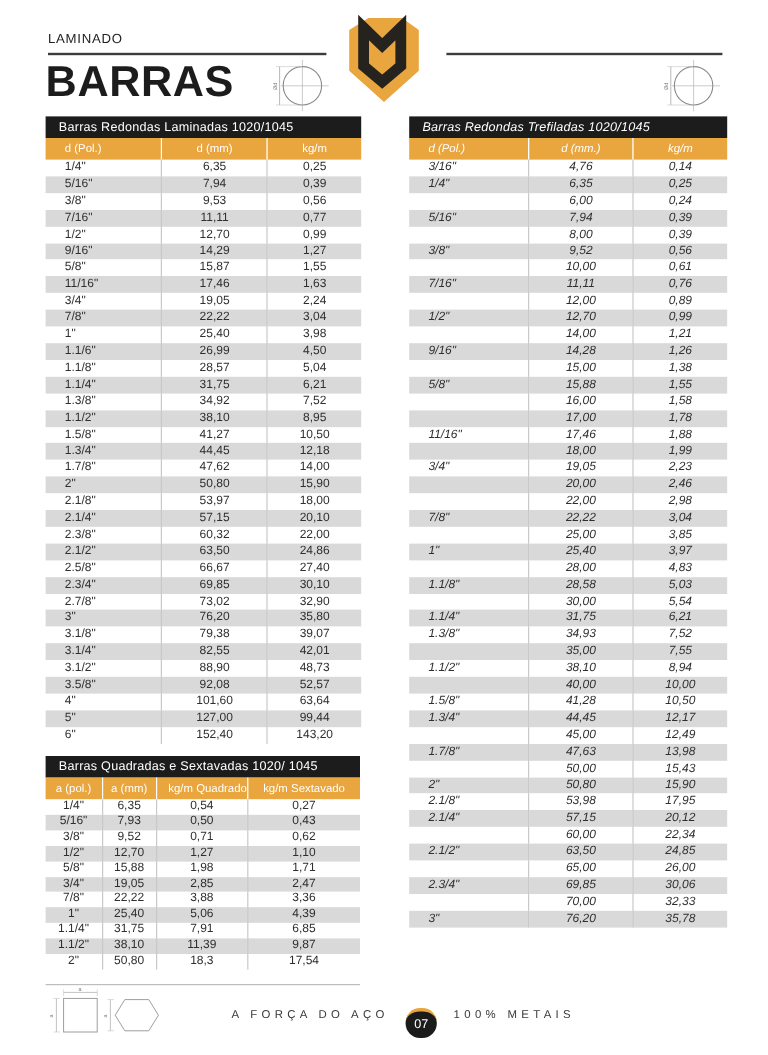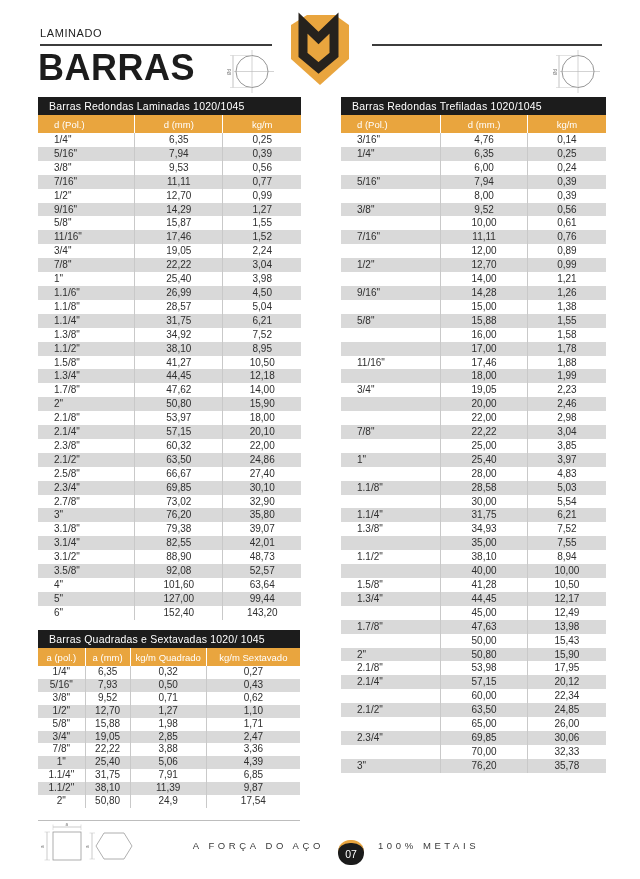--- a/index.html
+++ b/index.html
@@ -12,38 +12,38 @@
   .rule-left{left:40px;width:232px;}
   .rule-right{left:372px;width:230px;}
   .page-title{position:absolute;left:38px;top:47px;font-size:36px;font-weight:900;color:#1c1c1c;letter-spacing:.5px;}
   .logo{position:absolute;left:287px;top:12px;}
   .round-diagram{position:absolute;top:50px;}
   .rd-a{left:227px;} .rd-b{left:553px;}
 
   
   .table-block{position:absolute;}
   #tbl-laminadas{left:38px;top:97px;width:263px;}
-  #tbl-trefiladas{left:341px;top:97px;width:265px;}
+  #tbl-trefiladas{left:341px;top:97px;width:265px;font-style:italic;}
   #tbl-quadradas{left:38px;top:630px;width:262px;}
   .tbl-title{background:#1c1c1c;color:#fff;font-size:10.5px;height:18px;
              display:flex;align-items:center;padding-left:11px;letter-spacing:.2px;}
   table{border-collapse:collapse;width:100%;table-layout:fixed;}
   thead tr{background:#E9A53E;height:18px;}
   th{color:#fff;font-size:9.5px;font-weight:400;border-right:1px solid #fff;text-align:center;padding:0;}
   th:last-child{border-right:none;}
   tbody td{height:13.9px;font-size:10px;color:#2f2f2f;text-align:center;
            border-right:1px solid #c9c9c9;padding:0;line-height:13.9px;}
   tbody td:last-child{border-right:none;}
   tbody tr.alt{background:#D9D9D9;}
   .dense tbody td{height:12.9px;line-height:12.9px;}
   .left-first th:first-child,.left-first td:first-child{text-align:left;padding-left:16px;}
   .cols3a th:nth-child(1){width:33%;} .cols3a th:nth-child(2){width:35.5%;} .cols3a th:nth-child(3){width:31.5%;}
   .cols3b th:nth-child(1){width:34%;} .cols3b th:nth-child(2){width:34.5%;} .cols3b th:nth-child(3){width:31.5%;}
   .cols4 th:nth-child(1){width:18%;} .cols4 th:nth-child(2){width:17%;text-align:center;}
-  .cols4 th:nth-child(3){width:29%;} .cols4 th:nth-child(4){width:36%;}
+  .cols4 th:nth-child(3){width:29%;text-align:right;} .cols4 th:nth-child(4){width:36%;}
 
   
   .bottom-rule{position:absolute;left:38px;top:820px;width:262px;height:1px;background:#bdbdbd;}
   .shapes{position:absolute;left:36px;top:822px;}
   .footer{position:absolute;left:16px;top:840px;width:640px;display:flex;
           justify-content:center;align-items:flex-start;gap:14px;}
   .slogan{font-size:9.5px;letter-spacing:3.6px;color:#3a3a3a;white-space:nowrap;}
   .page-box{width:26px;height:22px;background:#1b1b1b;border-top:3px solid #E9A53E;
             color:#fff;font-size:10.5px;display:flex;align-items:center;justify-content:center;border-radius:12px;}
 </style>
@@ -129,21 +129,21 @@
             <td>1,27</td>
           </tr>
           <tr>
             <td>5/8"</td>
             <td>15,87</td>
             <td>1,55</td>
           </tr>
           <tr class="alt">
             <td>11/16"</td>
             <td>17,46</td>
-            <td>1,52</td>
+            <td>1,63</td>
           </tr>
           <tr>
             <td>3/4"</td>
             <td>19,05</td>
             <td>2,24</td>
           </tr>
           <tr class="alt">
             <td>7/8"</td>
             <td>22,22</td>
             <td>3,04</td>
@@ -530,21 +530,21 @@
             <th>a (pol.)</th>
             <th>a (mm)</th>
             <th>kg/m Quadrado</th>
             <th>kg/m Sextavado</th>
           </tr>
       </thead>
       <tbody>
           <tr>
             <td>1/4"</td>
             <td>6,35</td>
-            <td>0,32</td>
+            <td>0,54</td>
             <td>0,27</td>
           </tr>
           <tr class="alt">
             <td>5/16"</td>
             <td>7,93</td>
             <td>0,50</td>
             <td>0,43</td>
           </tr>
           <tr>
             <td>3/8"</td>
@@ -590,21 +590,21 @@
           </tr>
           <tr class="alt">
             <td>1.1/2"</td>
             <td>38,10</td>
             <td>11,39</td>
             <td>9,87</td>
           </tr>
           <tr>
             <td>2"</td>
             <td>50,80</td>
-            <td>24,9</td>
+            <td>18,3</td>
             <td>17,54</td>
           </tr>
         </tbody>
     </table>
   </div>
 
   <div class="bottom-rule"></div>
 
   <div class="shapes">
     <svg width="112" height="46" viewBox="0 0 112 46">

